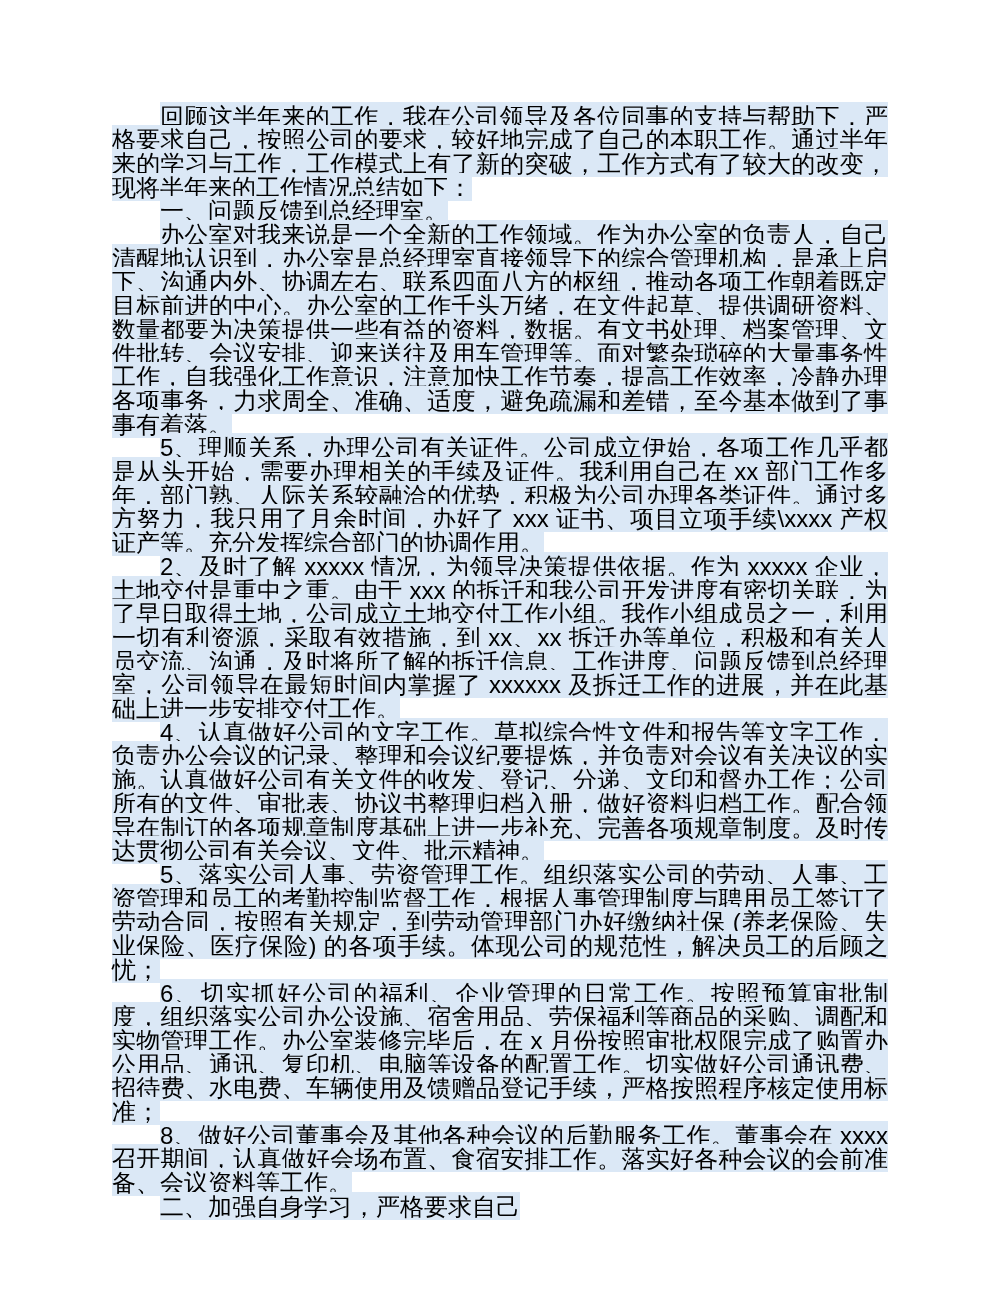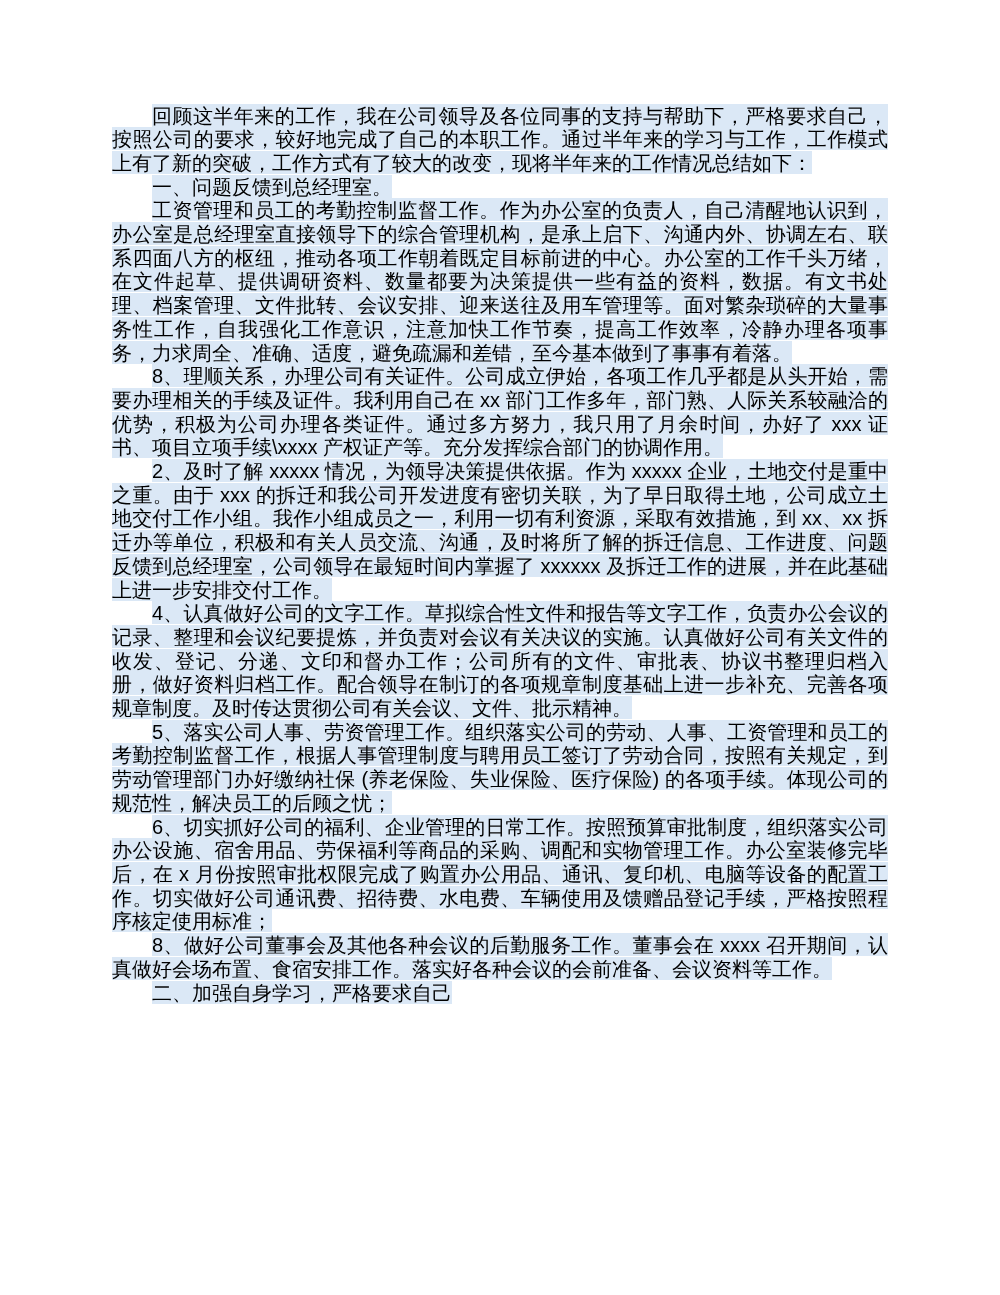--- a/index.html
+++ b/index.html
@@ -16,41 +16,41 @@
   .page {
     box-sizing: border-box;
     width: 1000px;
     height: 1295px;
     padding: 104px 112px 0 112px;
     background: #ffffff;
   }
   .doc p {
     margin: 0;
     padding: 0;
-    font-size: 20px;
+    font-size: 24px;
     line-height: 23.7px;
     color: #000000;
     text-indent: 2em;
     text-align: justify;
     word-break: break-all;
   }
   .doc p span.hl {
     background-color: #dbe8f6;
     padding: 0.5px 0;
   }
 </style>
 </head>
 <body>
 
 <div class="page">
   <div class="doc">
     <p><span class="hl">回顾这半年来的工作，我在公司领导及各位同事的支持与帮助下，严格要求自己，按照公司的要求，较好地完成了自己的本职工作。通过半年来的学习与工作，工作模式上有了新的突破，工作方式有了较大的改变，现将半年来的工作情况总结如下：</span></p>
     <p><span class="hl">一、问题反馈到总经理室。</span></p>
-    <p><span class="hl">工资管理和员工的考勤控制监督工作。作为办公室的负责人，自己清醒地认识到，办公室是总经理室直接领导下的综合管理机构，是承上启下、沟通内外、协调左右、联系四面八方的枢纽，推动各项工作朝着既定目标前进的中心。办公室的工作千头万绪，在文件起草、提供调研资料、数量都要为决策提供一些有益的资料，数据。有文书处理、档案管理、文件批转、会议安排、迎来送往及用车管理等。面对繁杂琐碎的大量事务性工作，自我强化工作意识，注意加快工作节奏，提高工作效率，冷静办理各项事务，力求周全、准确、适度，避免疏漏和差错，至今基本做到了事事有着落。</span></p>
-    <p><span class="hl">8、理顺关系，办理公司有关证件。公司成立伊始，各项工作几乎都是从头开始，需要办理相关的手续及证件。我利用自己在 xx 部门工作多年，部门熟、人际关系较融洽的优势，积极为公司办理各类证件。通过多方努力，我只用了月余时间，办好了 xxx 证书、项目立项手续\xxxx 产权证产等。充分发挥综合部门的协调作用。</span></p>
+    <p><span class="hl">办公室对我来说是一个全新的工作领域。作为办公室的负责人，自己清醒地认识到，办公室是总经理室直接领导下的综合管理机构，是承上启下、沟通内外、协调左右、联系四面八方的枢纽，推动各项工作朝着既定目标前进的中心。办公室的工作千头万绪，在文件起草、提供调研资料、数量都要为决策提供一些有益的资料，数据。有文书处理、档案管理、文件批转、会议安排、迎来送往及用车管理等。面对繁杂琐碎的大量事务性工作，自我强化工作意识，注意加快工作节奏，提高工作效率，冷静办理各项事务，力求周全、准确、适度，避免疏漏和差错，至今基本做到了事事有着落。</span></p>
+    <p><span class="hl">5、理顺关系，办理公司有关证件。公司成立伊始，各项工作几乎都是从头开始，需要办理相关的手续及证件。我利用自己在 xx 部门工作多年，部门熟、人际关系较融洽的优势，积极为公司办理各类证件。通过多方努力，我只用了月余时间，办好了 xxx 证书、项目立项手续\xxxx 产权证产等。充分发挥综合部门的协调作用。</span></p>
     <p><span class="hl">2、及时了解 xxxxx 情况，为领导决策提供依据。作为 xxxxx 企业，土地交付是重中之重。由于 xxx 的拆迁和我公司开发进度有密切关联，为了早日取得土地，公司成立土地交付工作小组。我作小组成员之一，利用一切有利资源，采取有效措施，到 xx、xx 拆迁办等单位，积极和有关人员交流、沟通，及时将所了解的拆迁信息、工作进度、问题反馈到总经理室，公司领导在最短时间内掌握了 xxxxxx 及拆迁工作的进展，并在此基础上进一步安排交付工作。</span></p>
     <p><span class="hl">4、认真做好公司的文字工作。草拟综合性文件和报告等文字工作，负责办公会议的记录、整理和会议纪要提炼，并负责对会议有关决议的实施。认真做好公司有关文件的收发、登记、分递、文印和督办工作；公司所有的文件、审批表、协议书整理归档入册，做好资料归档工作。配合领导在制订的各项规章制度基础上进一步补充、完善各项规章制度。及时传达贯彻公司有关会议、文件、批示精神。</span></p>
     <p><span class="hl">5、落实公司人事、劳资管理工作。组织落实公司的劳动、人事、工资管理和员工的考勤控制监督工作，根据人事管理制度与聘用员工签订了劳动合同，按照有关规定，到劳动管理部门办好缴纳社保 (养老保险、失业保险、医疗保险) 的各项手续。体现公司的规范性，解决员工的后顾之忧；</span></p>
     <p><span class="hl">6、切实抓好公司的福利、企业管理的日常工作。按照预算审批制度，组织落实公司办公设施、宿舍用品、劳保福利等商品的采购、调配和实物管理工作。办公室装修完毕后，在 x 月份按照审批权限完成了购置办公用品、通讯、复印机、电脑等设备的配置工作。切实做好公司通讯费、招待费、水电费、车辆使用及馈赠品登记手续，严格按照程序核定使用标准；</span></p>
     <p><span class="hl">8、做好公司董事会及其他各种会议的后勤服务工作。董事会在 xxxx 召开期间，认真做好会场布置、食宿安排工作。落实好各种会议的会前准备、会议资料等工作。</span></p>
     <p><span class="hl">二、加强自身学习，严格要求自己</span></p>
   </div>
 </div>
 
 </body></html>

